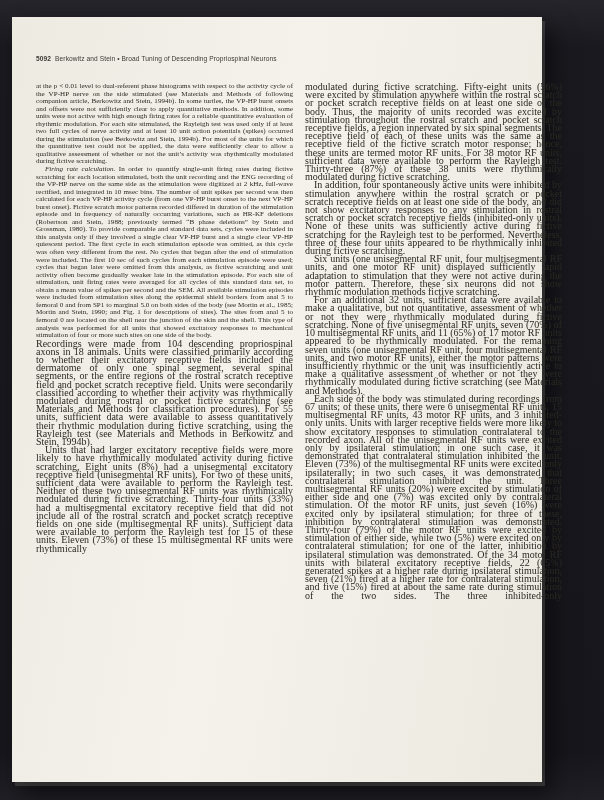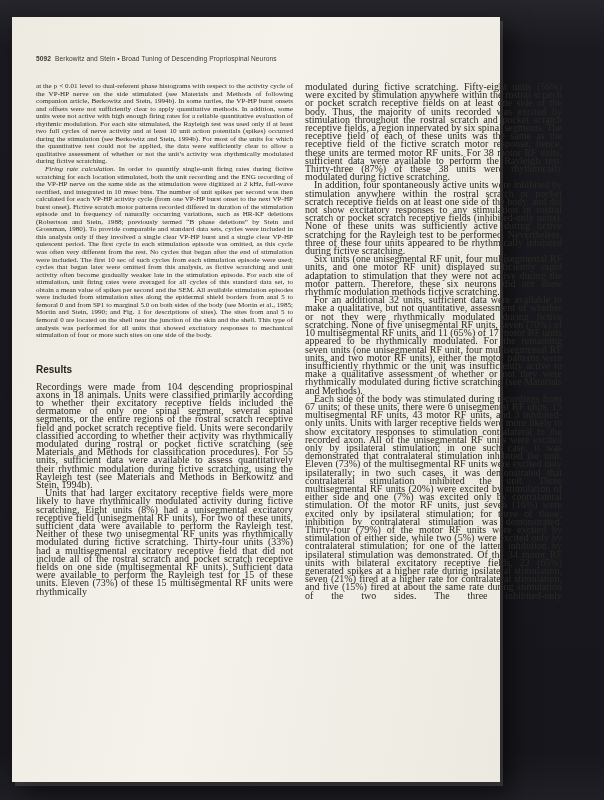--- a/index.html
+++ b/index.html
@@ -9,21 +9,21 @@
     overflow: hidden;
     position: relative;
     font-family: "Liberation Serif", serif;
   }
   .scan-bg {
     position: absolute; inset: 0;
     background: linear-gradient(180deg, #26252b 0%, #1a191f 6%, #17161c 94%, #201f25 100%);
   }
   .paper {
     position: absolute; left: 12px; top: 17px;
-    width: 488px; height: 765px;
+    width: 530px; height: 765px;
     background: linear-gradient(100deg, #edeae1 0%, #f4f2eb 45%, #ece9e0 100%);
     box-shadow: 3px 4px 0 rgba(160,158,148,0.22), 10px 12px 22px rgba(0,0,0,0.55);
     text-decoration: underline;
   }
   .pg-header {
     position: absolute; left: 24px; top: 38px;
     font-family: "Liberation Sans", sans-serif;
     font-size: 6.6px; color: #3a3933; letter-spacing: 0.1px;
     white-space: nowrap;
   }
@@ -61,21 +61,20 @@
   <div class="pg-header">
     <span class="pageno">5092</span><span>Berkowitz and Stein • Broad Tuning of Descending Propriospinal Neurons</span>
   </div>
 
   <div class="cols">
 
     <div class="col">
       <p class="meth">at the p &lt; 0.01 level to dual-referent phase histograms with respect to the activity cycle of the VP-HP nerve on the side stimulated (see Materials and Methods of following companion article, Berkowitz and Stein, 1994b). In some turtles, the VP-HP burst onsets and offsets were not sufficiently clear to apply quantitative methods. In addition, some units were not active with high enough firing rates for a reliable quantitative evaluation of rhythmic modulation. For each site stimulated, the Rayleigh test was used only if at least two full cycles of nerve activity and at least 10 unit action potentials (spikes) occurred during the stimulation (see Berkowitz and Stein, 1994b). For most of the units for which the quantitative test could not be applied, the data were sufficiently clear to allow a qualitative assessment of whether or not the unit’s activity was rhythmically modulated during fictive scratching.</p>
       <p class="meth indent"><span class="lead-ital">Firing rate calculation.</span> <span>In order to quantify single-unit firing rates during fictive scratching for each location stimulated, both the unit recording and the ENG recording of the VP-HP nerve on the same side as the stimulation were digitized at 2 kHz, full-wave rectified, and integrated in 10 msec bins. The number of unit spikes per second was then calculated for each VP-HP activity cycle (from one VP-HP burst onset to the next VP-HP burst onset). Fictive scratch motor patterns recorded differed in duration of the stimulation episode and in frequency of naturally occurring variations, such as HR-KF deletions (Robertson and Stein, 1988; previously termed “B phase deletions” by Stein and Grossman, 1980). To provide comparable and standard data sets, cycles were included in this analysis only if they involved a single clear VP-HP burst and a single clear VP-HP quiescent period. The first cycle in each stimulation episode was omitted, as this cycle was often very different from the rest. No cycles that began after the end of stimulation were included. The first 10 sec of such cycles from each stimulation episode were used; cycles that began later were omitted from this analysis, as fictive scratching and unit activity often become gradually weaker late in the stimulation episode. For each site of stimulation, unit firing rates were averaged for all cycles of this standard data set, to obtain a mean value of spikes per second and the SEM. All available stimulation episodes were included from stimulation sites along the epidermal shield borders from anal 5 to femoral 0 and from SP1 to marginal 5.0 on both sides of the body (see Mortin et al., 1985; Mortin and Stein, 1990; and Fig. 1 for descriptions of sites). The sites from anal 5 to femoral 0 are located on the shell near the junction of the skin and the shell. This type of analysis was performed for all units that showed excitatory responses to mechanical stimulation of four or more such sites on one side of the body.</span></p>
 
-      <h2 class="results-heading">Results</h2>
 
       <p class="body">Recordings were made from 104 descending propriospinal axons in 18 animals. Units were classified primarily according to whether their excitatory receptive fields included the dermatome of only one spinal segment, several spinal segments, or the entire regions of the rostral scratch receptive field and pocket scratch receptive field. Units were secondarily classified according to whether their activity was rhythmically modulated during rostral or pocket fictive scratching (see Materials and Methods for classification procedures). For 55 units, sufficient data were available to assess quantitatively their rhythmic modulation during fictive scratching, using the Rayleigh test (see Materials and Methods in Berkowitz and Stein, 1994b).</p>
       <p class="body indent cont-break">Units that had larger excitatory receptive fields were more likely to have rhythmically modulated activity during fictive scratching. Eight units (8%) had a unisegmental excitatory receptive field (unisegmental RF units). For two of these units, sufficient data were available to perform the Rayleigh test. Neither of these two unisegmental RF units was rhythmically modulated during fictive scratching. Thirty-four units (33%) had a multisegmental excitatory receptive field that did not include all of the rostral scratch and pocket scratch receptive fields on one side (multisegmental RF units). Sufficient data were available to perform the Rayleigh test for 15 of these units. Eleven (73%) of these 15 multisegmental RF units were rhythmically</p>
     </div>
 
     <div class="col">
       <p class="body">modulated during fictive scratching. Fifty-eight units (56%) were excited by stimulation anywhere within the rostral scratch or pocket scratch receptive fields on at least one side of the body. Thus, the majority of units recorded was excited by stimulation throughout the rostral scratch and pocket scratch receptive fields, a region innervated by six spinal segments. The receptive field of each of these units was the same as the receptive field of the fictive scratch motor response; hence, these units are termed motor RF units. For 38 motor RF units, sufficient data were available to perform the Rayleigh test. Thirty-three (87%) of these 38 units were rhythmically modulated during fictive scratching.</p>
       <p class="body indent">In addition, four spontaneously active units were inhibited by stimulation anywhere within the rostral scratch or pocket scratch receptive fields on at least one side of the body, and did not show excitatory responses to any stimulation in rostral scratch or pocket scratch receptive fields (inhibited-only units). None of these units was sufficiently active during fictive scratching for the Rayleigh test to be performed. Nevertheless, three of these four units appeared to be rhythmically inhibited during fictive scratching.</p>
       <p class="body indent">Six units (one unisegmental RF unit, four multisegmental RF units, and one motor RF unit) displayed sufficiently rapid adaptation to stimulation that they were not active during the motor pattern. Therefore, these six neurons did not show rhythmic modulation methods fictive scratching.</p>
       <p class="body indent">For an additional 32 units, sufficient data were available to make a qualitative, but not quantitative, assessment of whether or not they were rhythmically modulated during fictive scratching. None of five unisegmental RF units, seven (70%) of 10 multisegmental RF units, and 11 (65%) of 17 motor RF units appeared to be rhythmically modulated. For the remaining seven units (one unisegmental RF unit, four multisegmental RF units, and two motor RF units), either the motor patterns were insufficiently rhythmic or the unit was insufficiently active to make a qualitative assessment of whether or not they were rhythmically modulated during fictive scratching (see Materials and Methods).</p>

